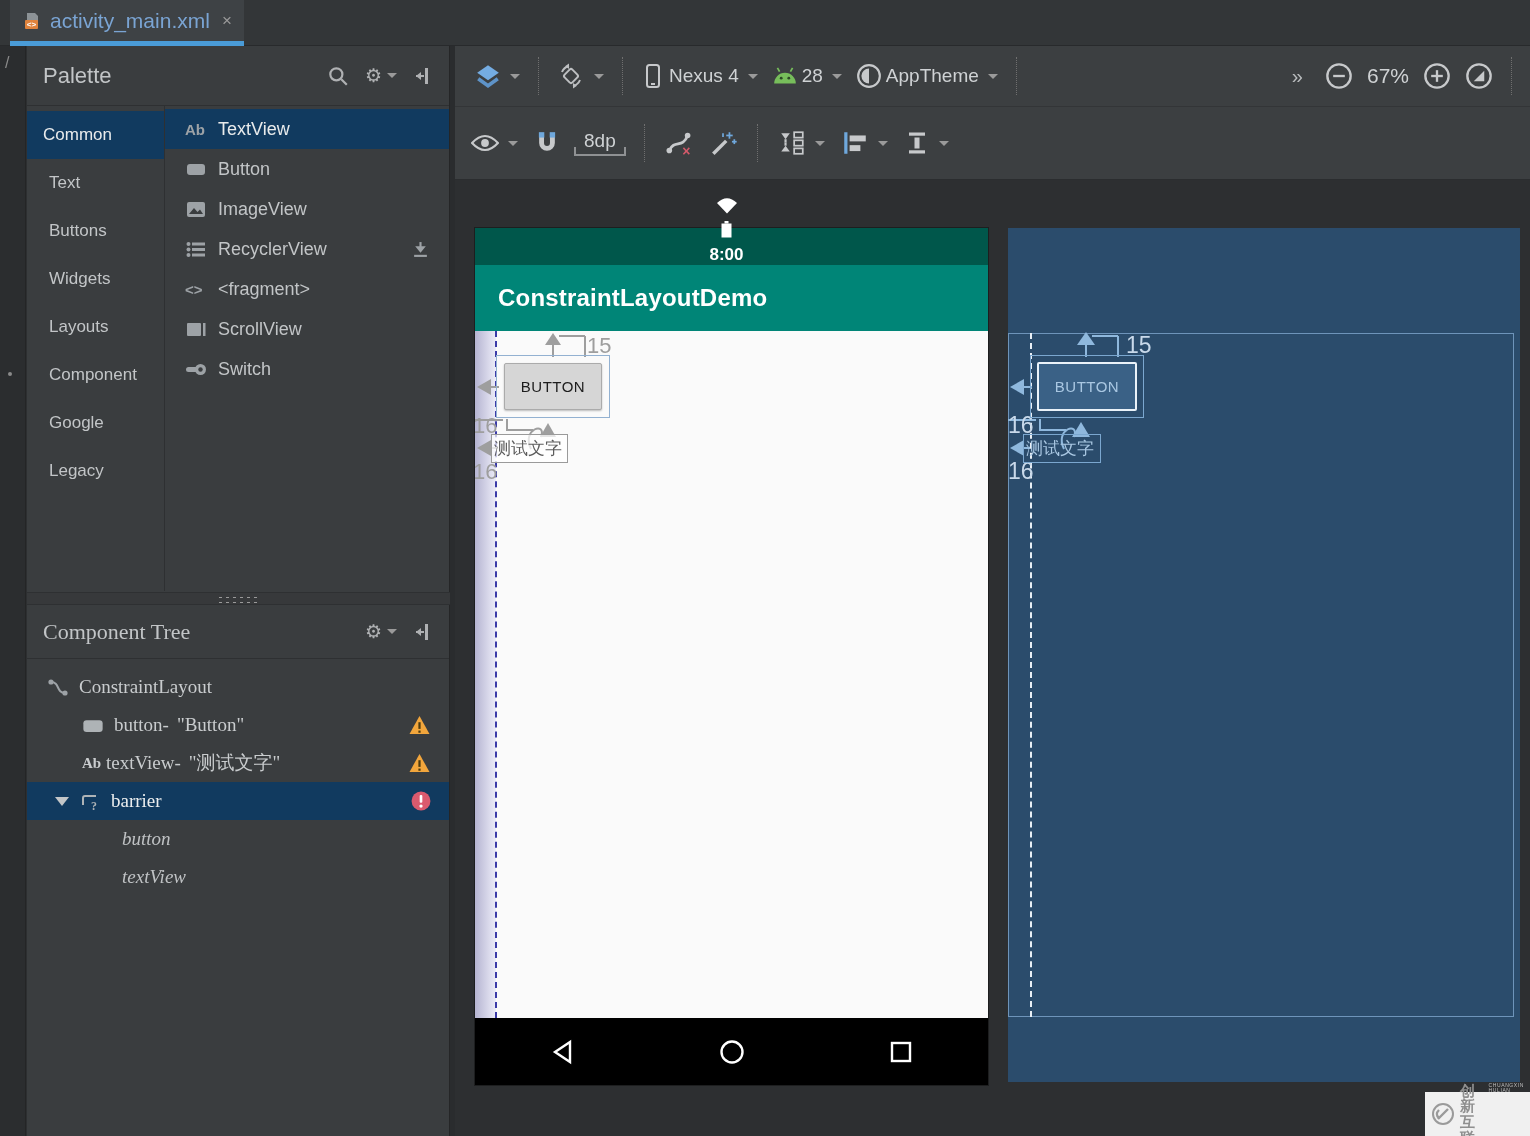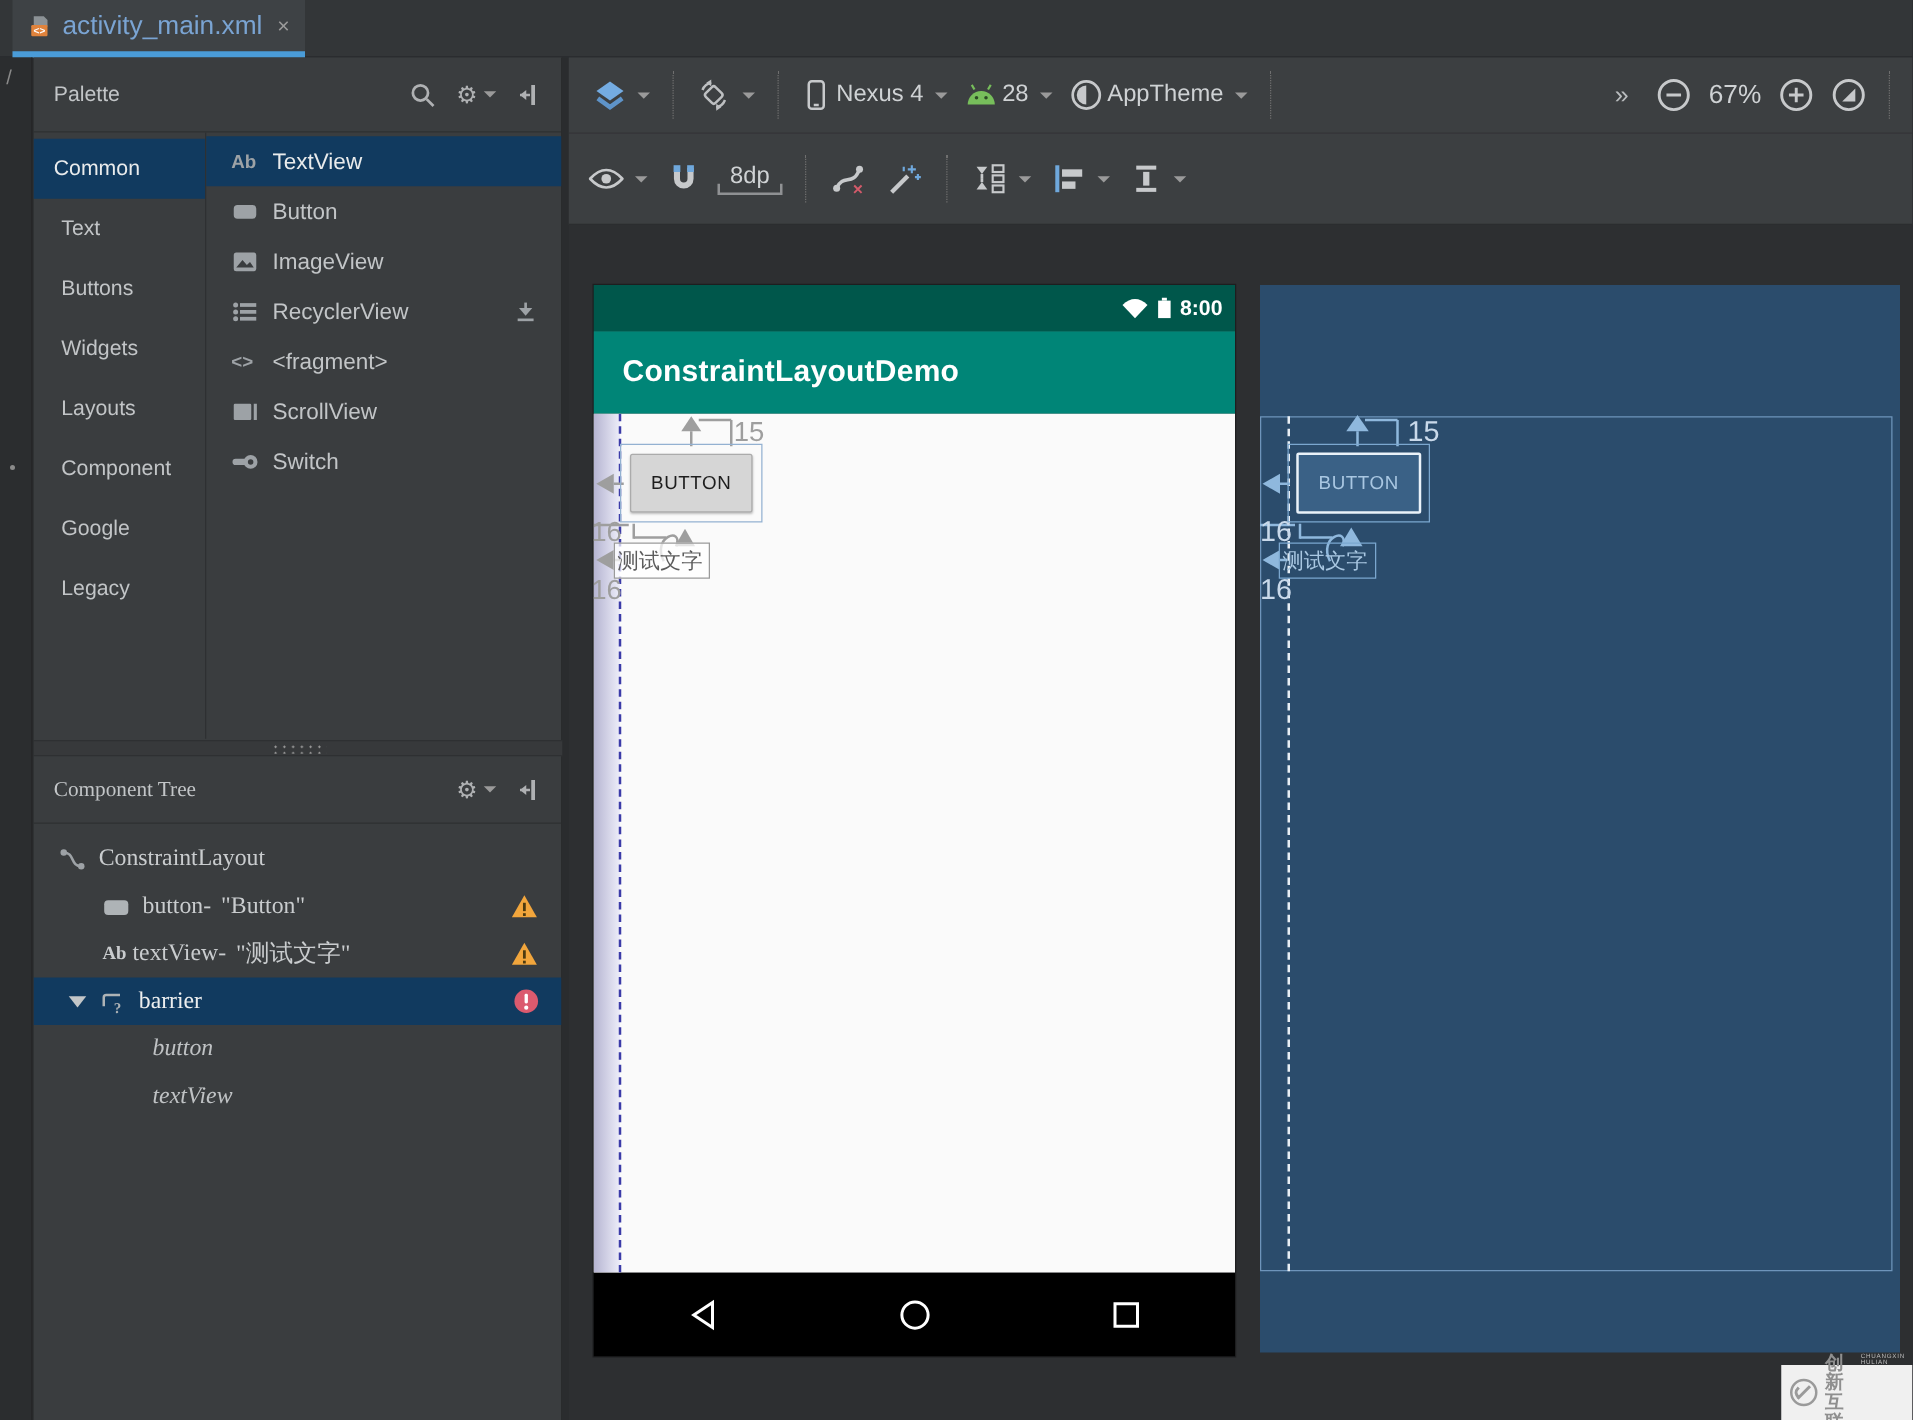--- a/index.html
+++ b/index.html
@@ -15,21 +15,21 @@
          background:#3E4245; border-bottom:5px solid #4A9CD8; cursor:default; }
   .tab-title { color:#7AA4D3; font-size:21px; }
   .tab-close { color:#9a9a9a; font-size:17px; margin-left:4px; }
   
   .gutter { position:absolute; left:0; top:46px; width:26px; bottom:0; background:#2B2D2F; border-right:1px solid #242526; color:#8a8a8a; }
   .gutter-slash { position:absolute; left:5px; top:8px; font-size:16px; }
   .gutter-dot { position:absolute; left:8px; top:326px; width:4px; height:4px; border-radius:50%; background:#8a8a8a; }
   
   .panel { position:absolute; background:#3A3D3F; border-right:1px solid #252627; }
   .panel-header { height:60px; display:flex; align-items:center; padding:0 16px; gap:16px; border-bottom:1px solid #2e3032; }
-  .panel-title { flex:1; font-size:17px; color:#C2C5C7; }
+  .panel-title { flex:1; font-size:22px; color:#C2C5C7; }
   .hicon { display:inline-flex; align-items:center; }
   .gear-glyph { font-size:19px; color:#AFB1B3; }
   .dd-arrow { width:0; height:0; border-left:5px solid transparent; border-right:5px solid transparent; border-top:5px solid #9a9a9a; margin-left:5px; display:inline-block; }
   
   .palette { left:27px; top:46px; width:423px; height:546px; }
   .pal-body { display:flex; height:485px; }
   .pal-cats { width:138px; border-right:1px solid #2e3032; padding-top:5px; }
   .pal-cat { height:48px; display:flex; align-items:center; padding-left:22px; font-size:17px; color:#C2C5C7; cursor:default; }
   .pal-cat.sel { background:#113A5F; color:#E9EBEC;padding-left:16px; }
   .pal-items { flex:1; padding-top:3px; }
@@ -64,21 +64,21 @@
   .tsep { width:1px; height:38px; border-left:1px dotted #6f6f6f; margin:0 4px; }
   .tlabel { font-size:19px; color:#CFD2D4; }
   .overflow-ch { font-size:20px; color:#B9BCBE; letter-spacing:-2px; margin-right:10px; }
   .spacer { flex:1; }
   .margin8 { font-size:19px; color:#CFD2D4; padding:0 8px 2px 8px; border-bottom:2px solid #8f9193; position:relative; }
   .margin8::before,.margin8::after { content:""; position:absolute; bottom:-2px; width:2px; height:9px; background:#8f9193; }
   .margin8::before { left:-2px; } .margin8::after { right:-2px; }
   
   .surface { position:absolute; left:455px; top:180px; right:0; bottom:0; background:#2D2F31; overflow:hidden; }
   .phone { position:absolute; left:20px; top:48px; width:513px; height:857px; box-shadow:0 0 0 1px rgba(0,0,0,.35); }
-  .statusbar { height:37px; background:#00574B; display:flex; align-items:center; justify-content:flex-end; gap:7px; padding-right:10px; }
+  .statusbar { height:37px; background:#00574B; display:flex; align-items:center; justify-content:flex-end; gap:7px; padding-right:10px;flex-direction:column; }
   .status-time { color:#fff; font-size:17px; font-weight:bold; }
   .appbar { height:66px; background:#008577; display:flex; align-items:center; padding-left:23px; }
   .app-title { color:#fff; font-size:24px; font-weight:bold; letter-spacing:.2px;text-align:center; }
   .canvas { position:relative; height:687px; background:#FAFAFA; overflow:hidden; }
   .lav-strip { position:absolute; left:0; top:0; width:21px; height:100%; background:linear-gradient(90deg,#B5B4D1,#EDEDF9); }
   .barrier-line { position:absolute; left:20px; top:0; height:100%; width:0; border-left:2px dashed #3B3BA8; }
   .deco { position:absolute; inset:0; pointer-events:none; }
   .d-btn { position:absolute; left:21px; top:24px; width:114px; height:63px; border:1px solid #93B1D1; }
   .d-btn-inner { position:absolute; inset:7px; background:#D6D6D6; border:1px solid #ABABAB; border-radius:2px; box-shadow:0 1px 2px rgba(0,0,0,.25);
                  display:flex; align-items:center; justify-content:center; color:#1d1d1d; font-size:15px; letter-spacing:.5px; }

